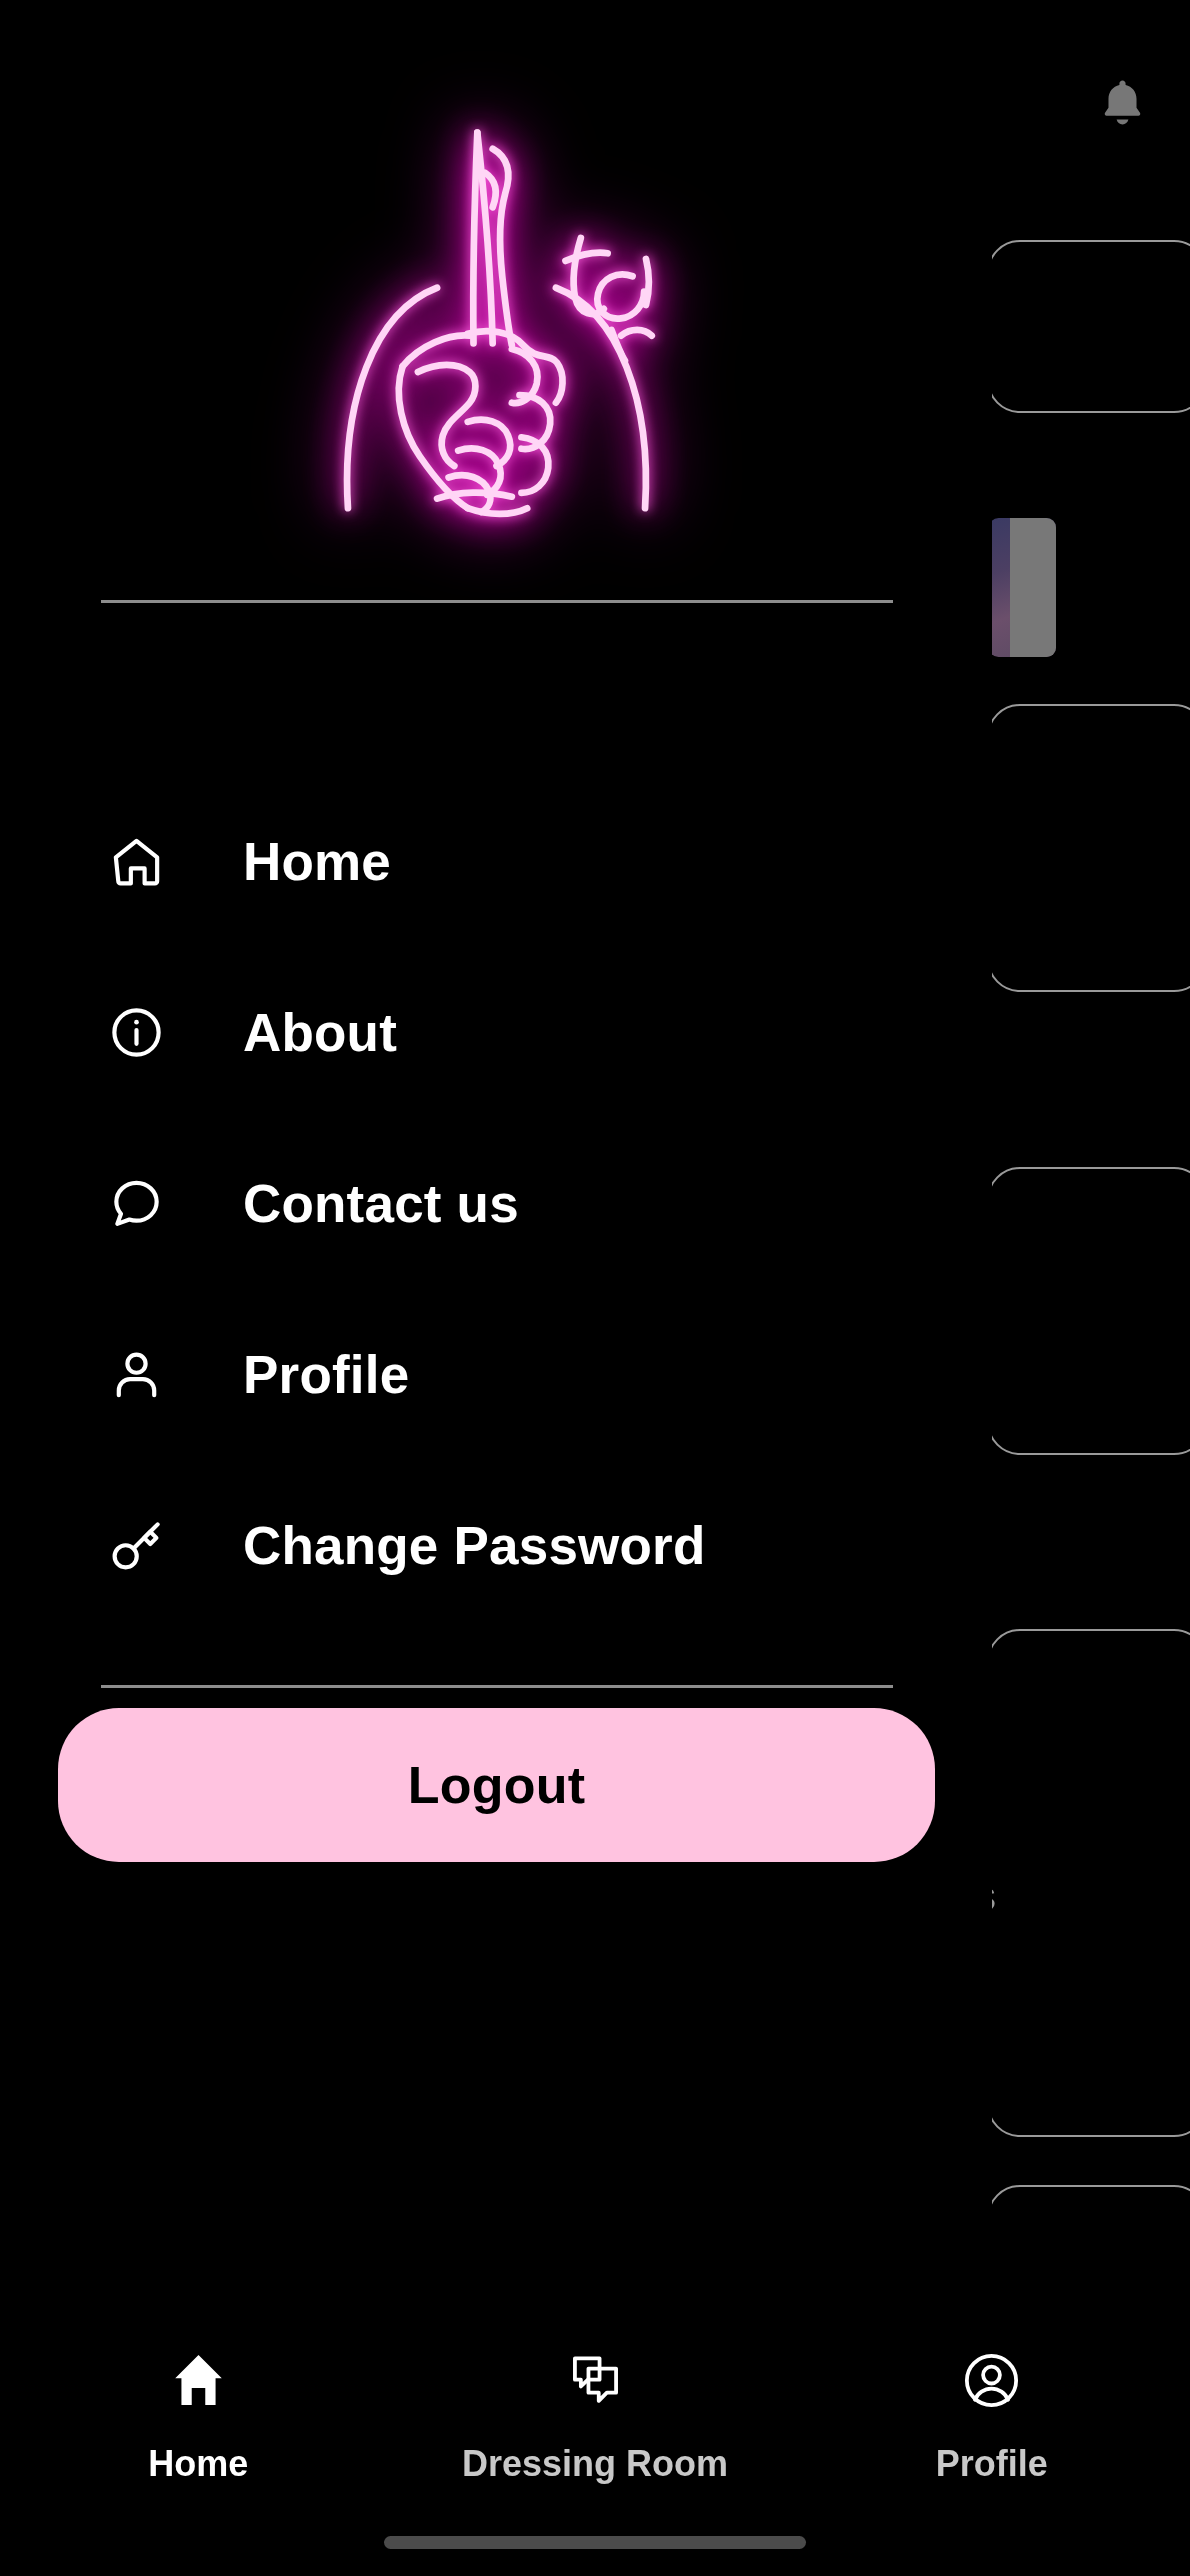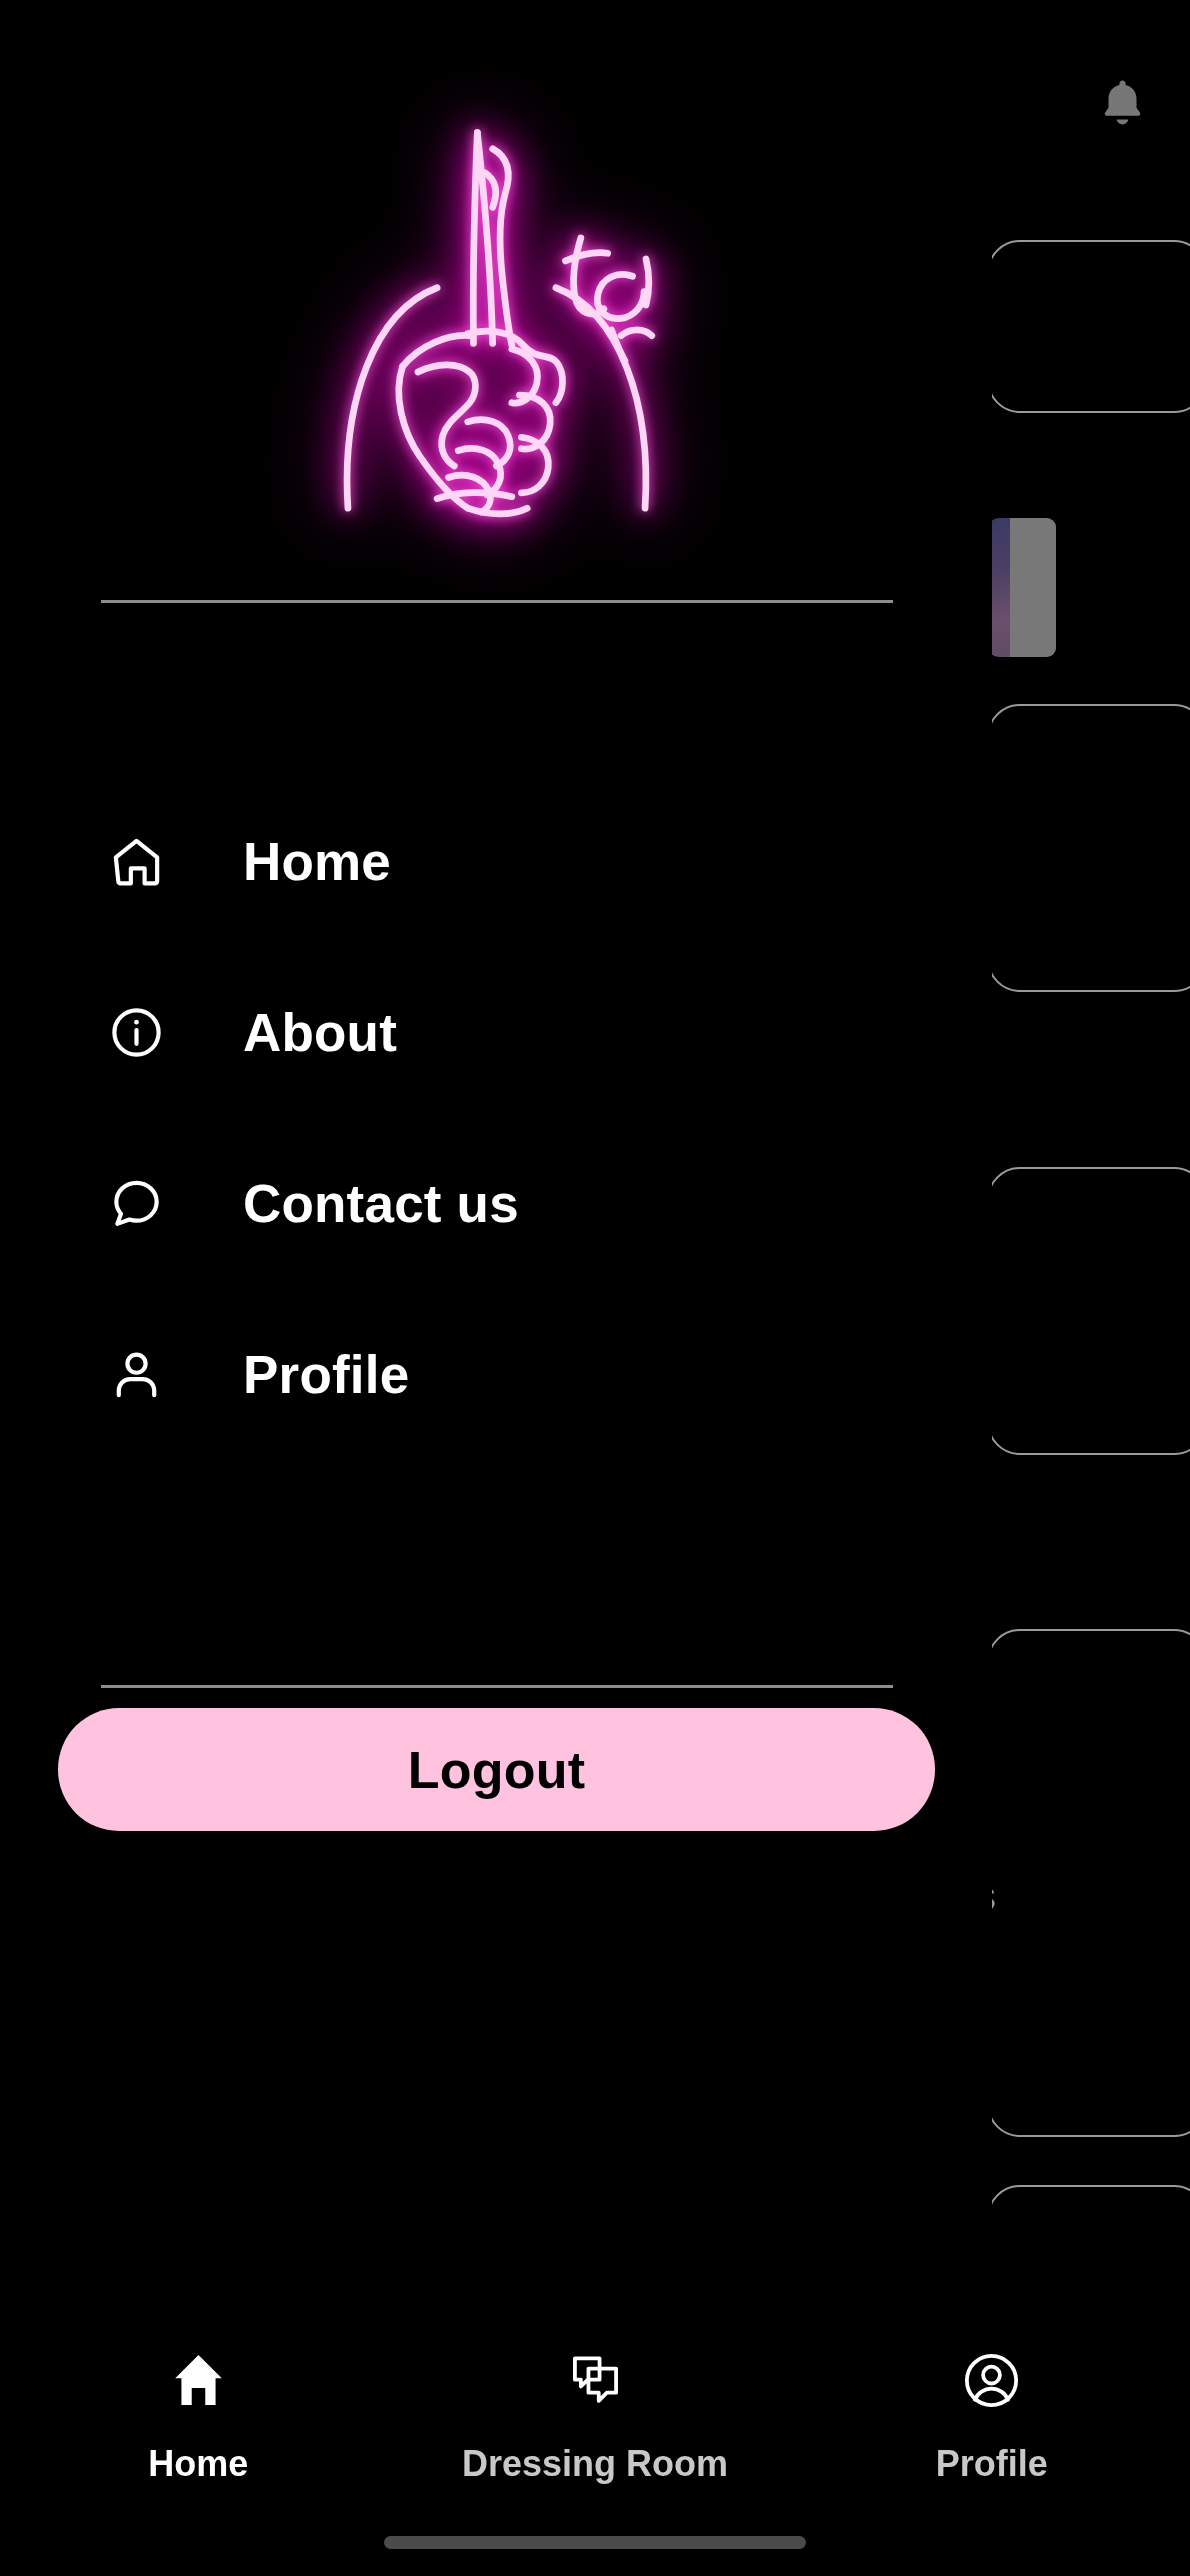--- a/index.html
+++ b/index.html
@@ -150,21 +150,21 @@
     line-height: 1;
     white-space: nowrap;
   }
 
   
   #logout-button {
     position: absolute;
     left: 58px;
     top: 1708px;
     width: 877px;
-    height: 123px;
+    height: 154px;
     border-radius: 61px;
     background: #FFC3E0;
     border: none;
     color: #000000;
     font-family: "Liberation Sans", sans-serif;
     font-size: 52px;
     font-weight: bold;
     letter-spacing: 0.2px;
     cursor: pointer;
     display: flex;
@@ -327,20 +327,30 @@
       <div class="nav-item">
         <span class="nav-icon">
           <svg viewBox="0 0 24 24" fill="none" stroke="#ffffff" stroke-width="1.7" stroke-linecap="round" stroke-linejoin="round">
             <circle cx="12" cy="7.6" r="3.7"></circle>
             <path d="M4.8 20.4v-1.9a4.6 4.6 0 0 1 4.6-4.6h5.2a4.6 4.6 0 0 1 4.6 4.6v1.9"></path>
           </svg>
         </span>
         <span class="nav-label">Profile</span>
       </div>
 
+      <div class="nav-item">
+        <span class="nav-icon">
+          <svg viewBox="0 0 24 24" fill="none" stroke="#ffffff" stroke-width="1.7" stroke-linecap="round" stroke-linejoin="round">
+            <circle cx="7.6" cy="16.4" r="4.5"></circle>
+            <line x1="10.8" y1="13.2" x2="20.6" y2="3.4"></line>
+            <path d="M15.1 8.9 17.6 11.4 20.1 8.9 17.6 6.4z"></path>
+          </svg>
+        </span>
+        <span class="nav-label">Change Password</span>
+      </div>
     </div>
 
     <div class="divider" id="divider-bottom"></div>
 
     <button id="logout-button">Logout</button>
   </div>
 
   <div id="bottom-nav">
 
     <div class="tab active">

